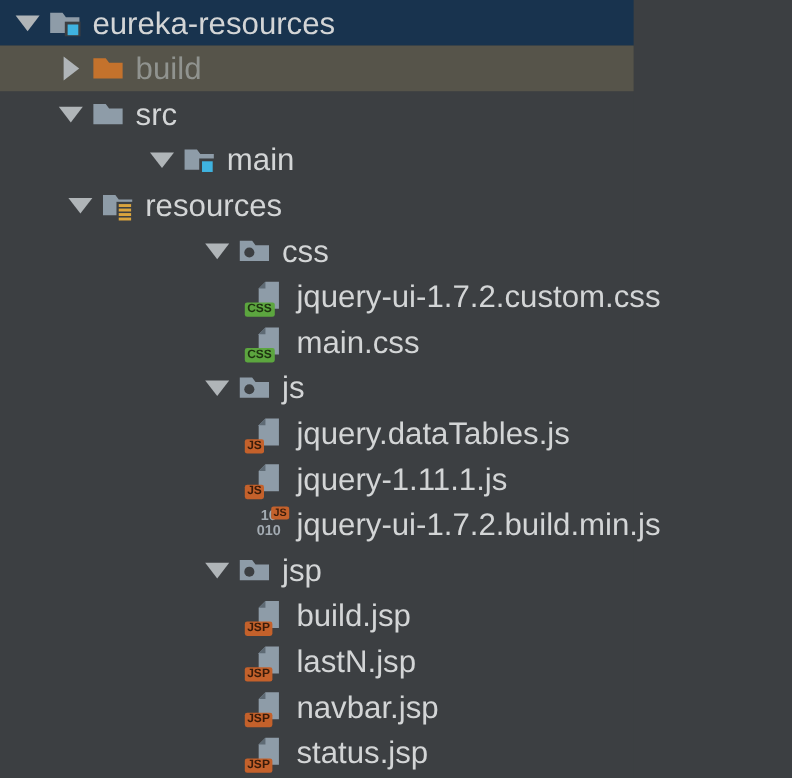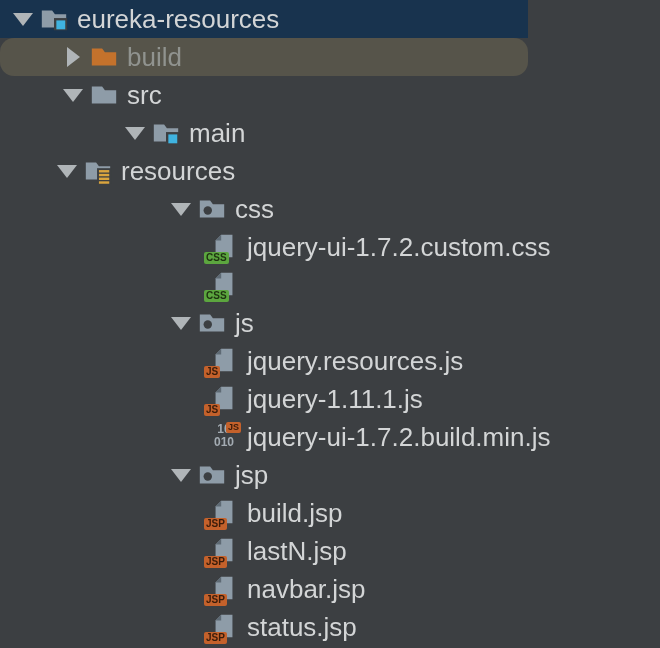--- a/index.html
+++ b/index.html
@@ -14,21 +14,21 @@
     position:relative;
   }
   .row{
     display:flex;align-items:center;
     height:38px;box-sizing:border-box;
     white-space:nowrap;
   }
   .row.sel-focused{background:#18334e;}
   .row.sel-inactive{background:#56544a;}
   .lvl-0{padding-left:8px;}
-  .lvl-1{padding-left:58px;border-radius:14px;}
+  .lvl-1{padding-left:44px;}
   .lvl-2{padding-left:120px;}
   .lvl-3{padding-left:52px;}
   .lvl-4{padding-left:166px;}
   .lvl-5{padding-left:208px;}
   .twisty{
     width:30px;flex:none;
     display:flex;align-items:center;justify-content:center;
   }
   .tw-down{
     width:0;height:0;
@@ -195,20 +195,21 @@
     <span class="label">jquery-ui-1.7.2.custom.css</span>
   </div>
 
   <div class="row lvl-5">
     <span class="icon">
       <svg width="30" height="30">
           <use href="#i-file"></use>
         </svg>
       <span class="badge badge-css">CSS</span>
     </span>
+    <span class="label">main.css</span>
   </div>
 
   <div class="row lvl-4">
     <span class="twisty">
         <span class="tw-down"></span>
       </span>
     <span class="icon">
         <svg width="30" height="30">
           <use href="#i-folder-pkg"></use>
         </svg>
@@ -216,21 +217,21 @@
     <span class="label">js</span>
   </div>
 
   <div class="row lvl-5">
     <span class="icon">
       <svg width="30" height="30">
           <use href="#i-file"></use>
         </svg>
       <span class="badge badge-js">JS</span>
     </span>
-    <span class="label">jquery.resources.js</span>
+    <span class="label">jquery.dataTables.js</span>
   </div>
 
   <div class="row lvl-5">
     <span class="icon">
       <svg width="30" height="30">
           <use href="#i-file"></use>
         </svg>
       <span class="badge badge-js">JS</span>
     </span>
     <span class="label">jquery-1.11.1.js</span>

